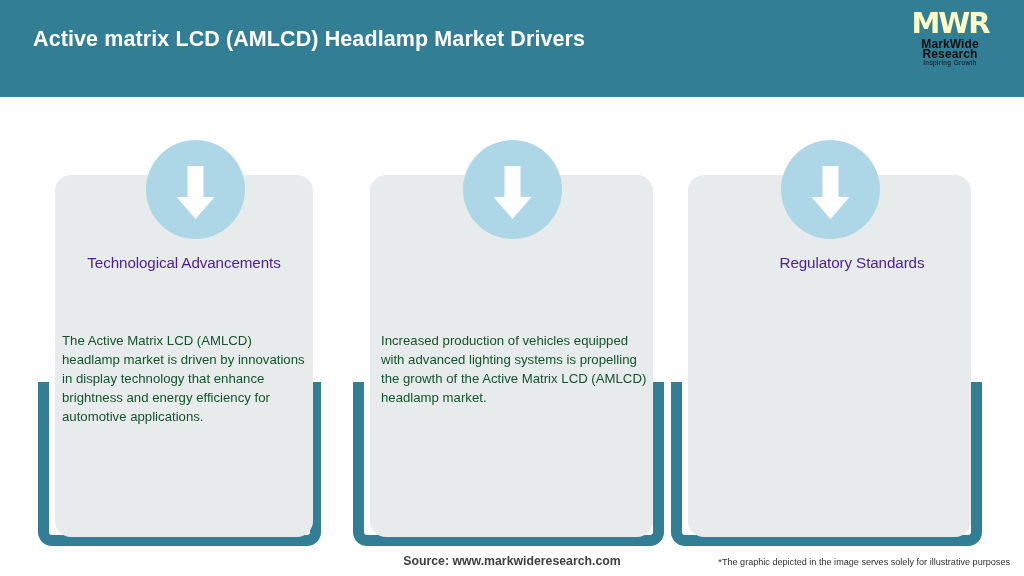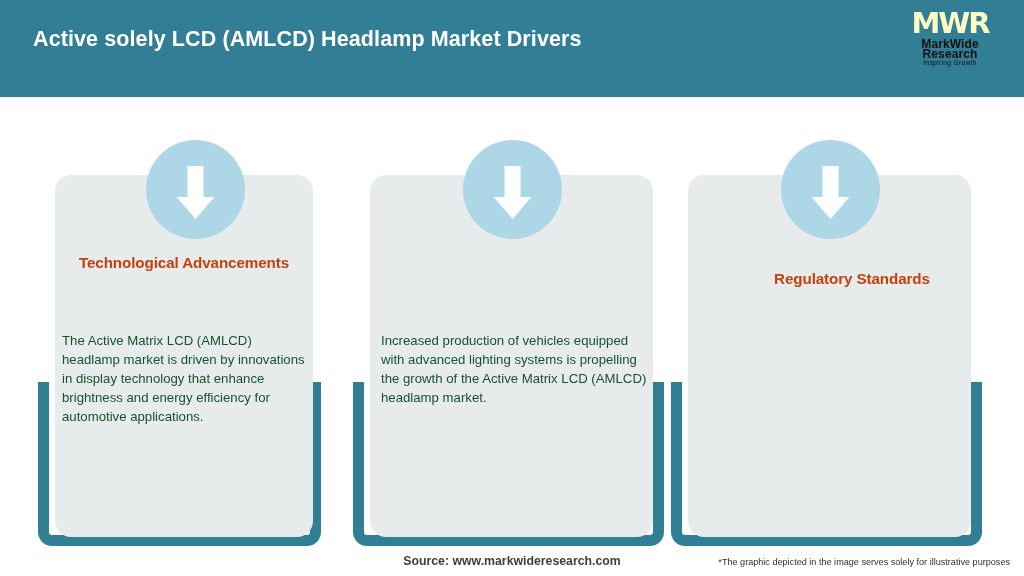--- a/index.html
+++ b/index.html
@@ -73,22 +73,22 @@
   .card-panel {
     position: absolute;
     background: #E7EBEC;
     border-radius: 16px;
     box-sizing: border-box;
   }
   .card-title {
     position: absolute;
     left: 0; right: 0;
     text-align: center;
-    font-size: 15.2px; font-weight: bold;
-    color: #c2410c;
+    font-size: 15.2px; font-weight: normal;
+    color: #4c1d95;
     letter-spacing: -0.1px;
   }
   .card-body {
     position: absolute;
     font-size: 13.2px; font-weight: normal;
     color: #14532d;
     line-height: 19px;
     text-align: left;
   }
 
@@ -115,21 +115,21 @@
     white-space: nowrap;
     margin-left: 20px;
   }
 </style>
 </head>
 <body>
 
 <div id="slide">
 
   <div id="header">
-    <div id="header-title">Active solely LCD (AMLCD) Headlamp Market Drivers</div>
+    <div id="header-title">Active matrix LCD (AMLCD) Headlamp Market Drivers</div>
 
     <div id="logo">
       <span id="logo-mark">MWR</span>
       <span id="logo-name">MarkWide Research</span>
       <span id="logo-tagline">Inspiring Growth</span>
     </div>
   </div>
 
   <div class="card-wrap" style="left:0; width:1024px; height:576px; pointer-events:none;">
 
@@ -169,20 +169,20 @@
     <div class="card-backing" style="left:671px; top:382px; width:311px; height:164px;"></div>
 
     <div class="card-panel" style="left:688px; top:175px; width:283px; height:362px;"></div>
 
     <div class="icon-circle" style="left:781px; top:140px;">
       <svg width="99" height="99" viewBox="0 0 99 99">
         <path d="M41.5 26 L57.5 26 L57.5 57 L68.5 57 L49.5 79 L30.5 57 L41.5 57 Z" fill="#FFFFFF"></path>
       </svg>
     </div>
 
-    <div class="card-title" style="left:688px; width:328px; top:254px;margin-top:16px;">Regulatory Standards</div>
+    <div class="card-title" style="left:688px; width:328px; top:254px;">Regulatory Standards</div>
 
   </div>
 
   <div id="footer-source">Source: www.markwideresearch.com</div>
   <div id="footer-note">*The graphic depicted in the image serves solely for illustrative purposes</div>
 
 </div>
 
 </body></html>

